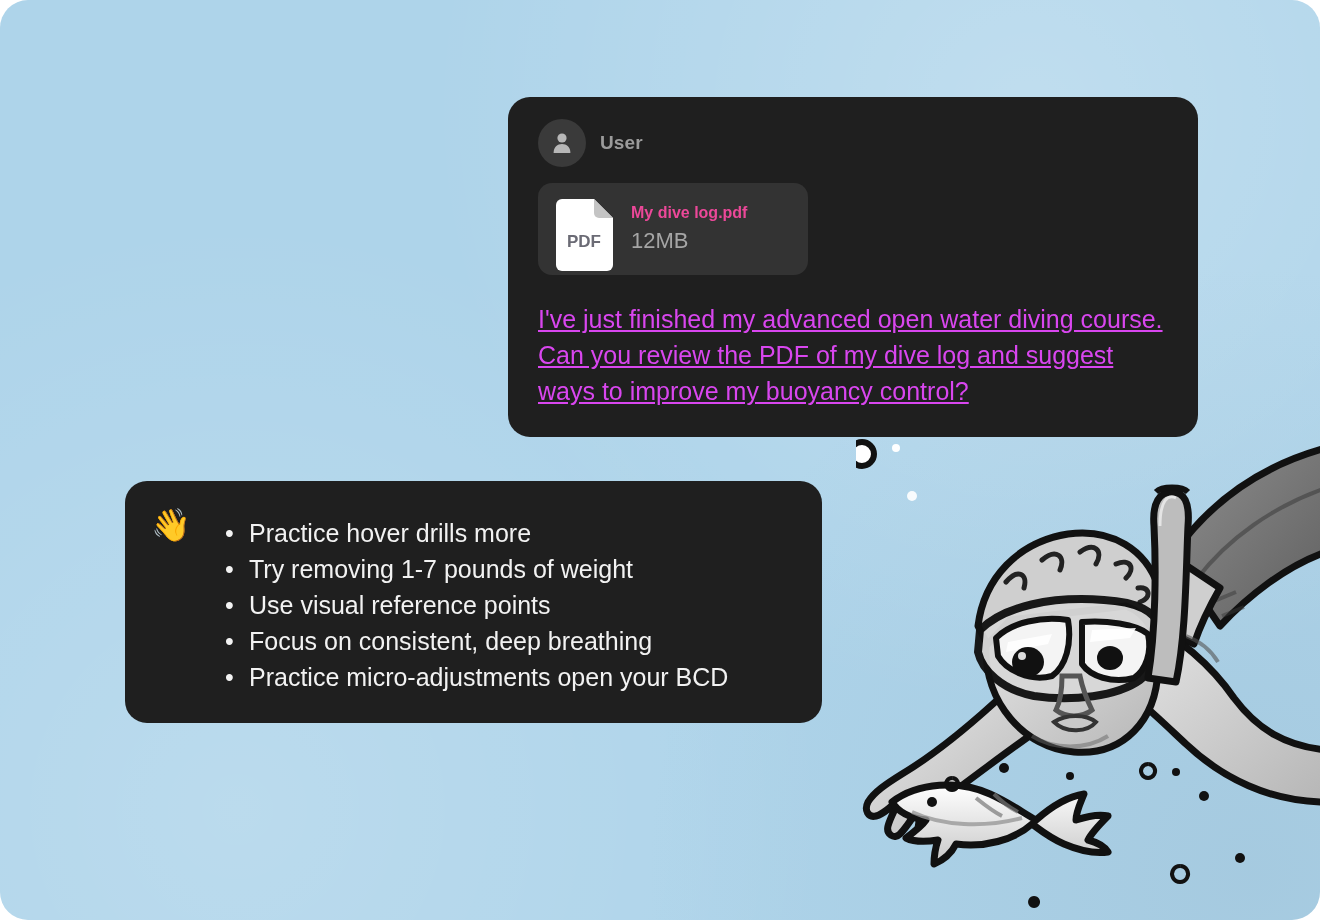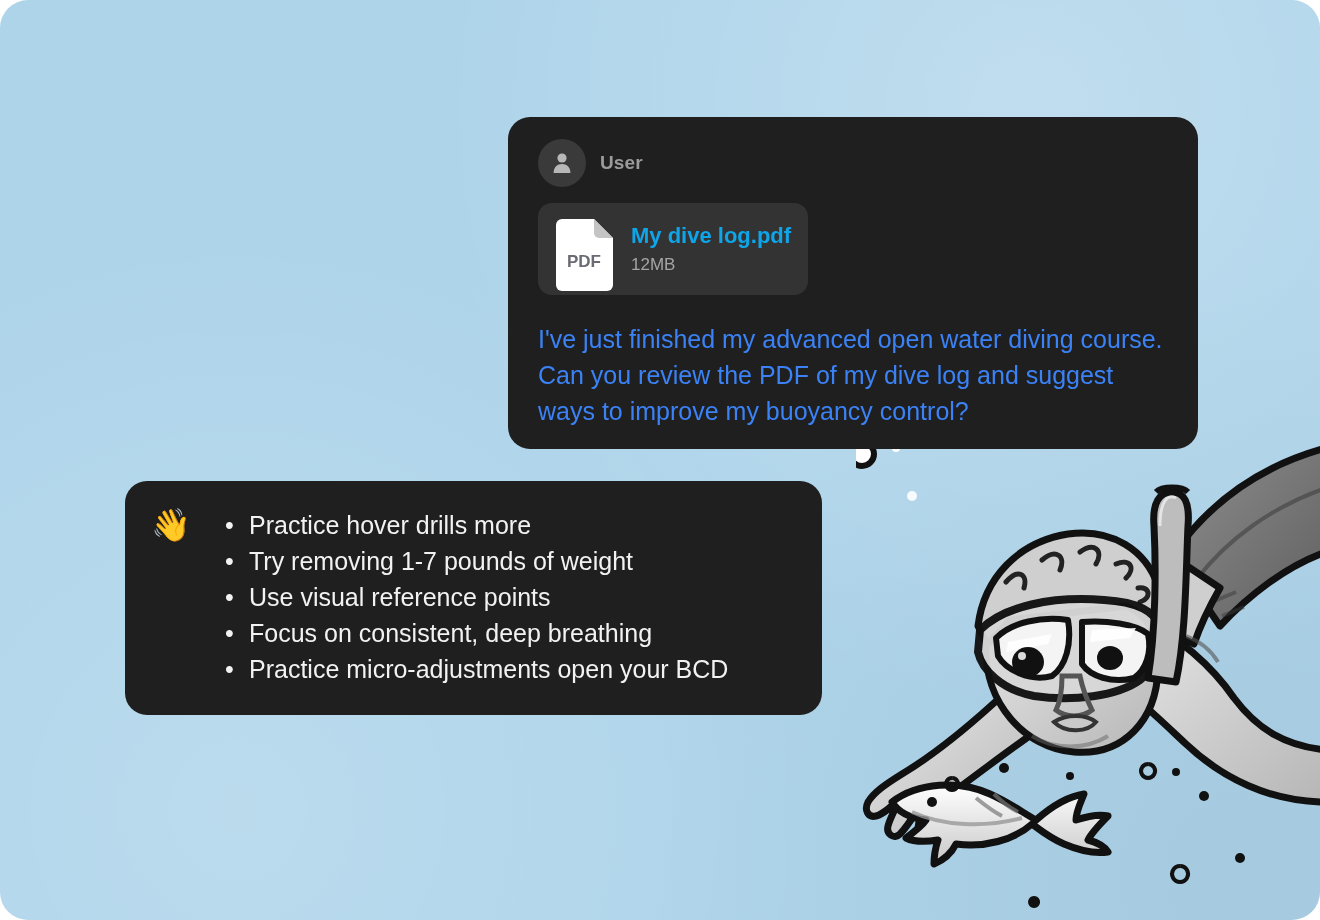--- a/index.html
+++ b/index.html
@@ -50,22 +50,21 @@
     position: absolute;
     background: #1f1f1f;
     border-radius: 22px;
     z-index: 5;
   }
 
   #user-bubble {
     left: 508px;
     top: 97px;
     width: 690px;
-    padding: 22px 30px 20px 30px;
-    margin-top: 20px;
+    padding: 22px 30px 28px 30px;
   }
 
   #assistant-bubble {
     left: 125px;
     top: 481px;
     width: 697px;
     padding: 26px 30px 28px 26px;
   }
 
   
@@ -111,56 +110,57 @@
   .file-icon {
     width: 57px;
     height: 60px;
     flex: 0 0 auto;
     position: relative;
   }
 
   .file-meta { display: flex; flex-direction: column; gap: 6px; min-width: 0; }
 
   .file-name {
-    color: #0ea5e9;
-    font-size: 22px;
+    color: #ec4899;
+    font-size: 16px;
     font-weight: bold;
     white-space: nowrap;
   }
 
   .file-size {
     color: #a5a5a5;
-    font-size: 17px;
+    font-size: 22px;
   }
 
   
   .msg-text {
-    color: #3b82f6;
+    color: #d946ef;
     font-size: 25px;
     line-height: 36px;
+    text-decoration: underline;
   }
 
   .assistant-body {
     display: flex;
     align-items: flex-start;
     gap: 14px;
   }
 
   .wave-emoji {
     font-size: 32px;
     line-height: 36px;
     flex: 0 0 auto;
     width: 42px;
   }
 
   .assistant-text { flex: 1 1 auto; }
 
   .bullets {
     list-style: none;
-    margin-top: 0;
+    margin-top: 8px;
   }
 
   .bullets li {
     color: #f2f2f2;
     font-size: 25px;
     line-height: 36px;
     padding-left: 42px;
     position: relative;
   }
 

